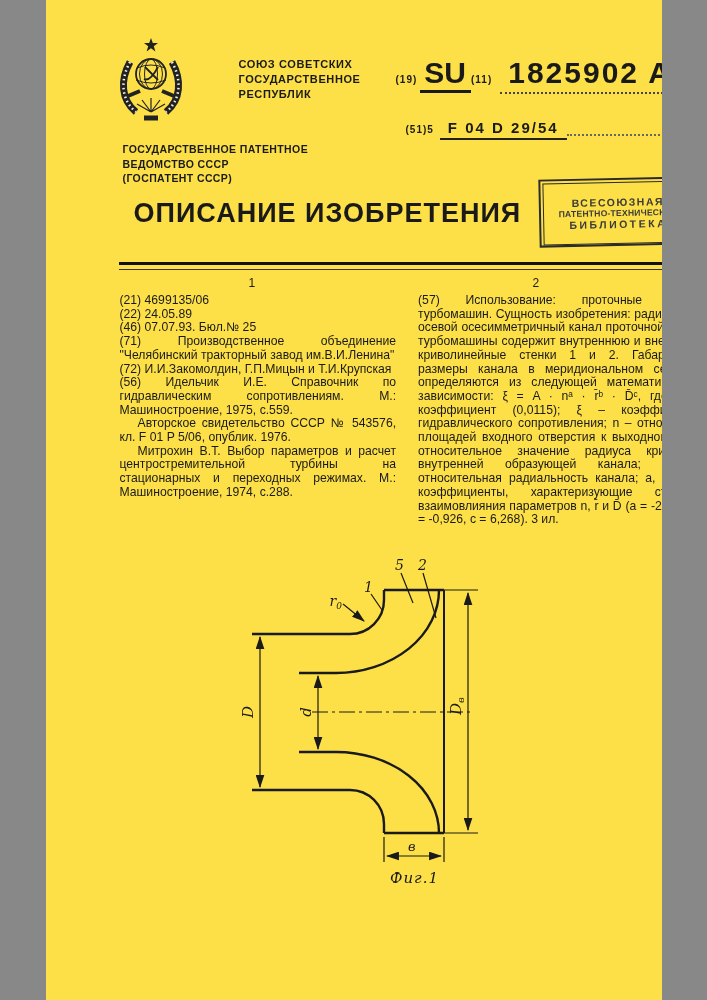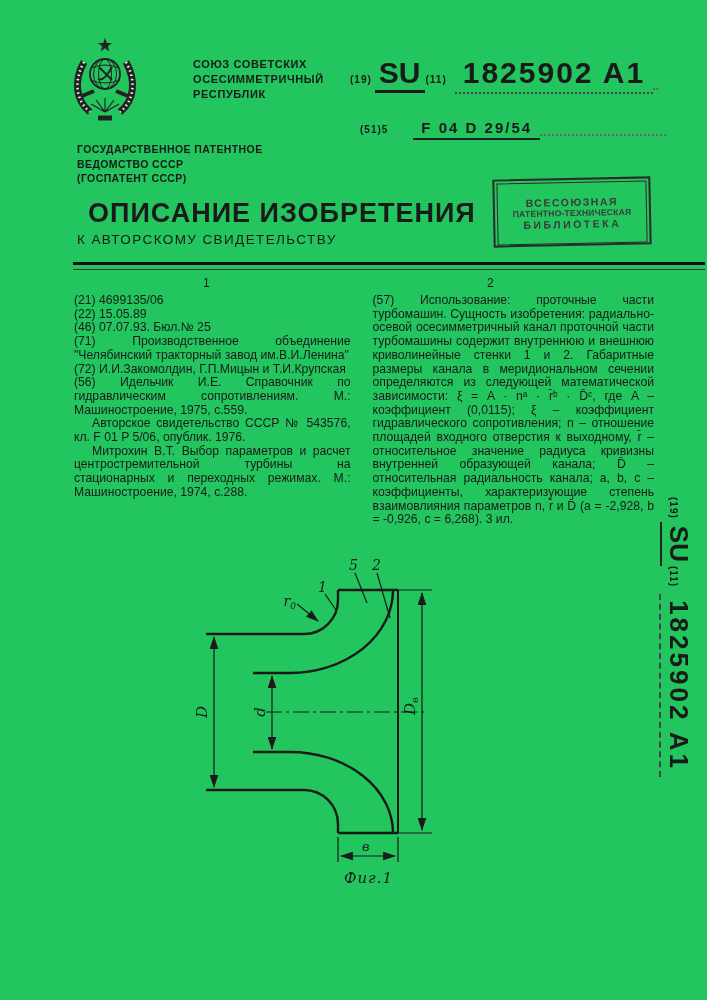--- a/index.html
+++ b/index.html
@@ -1,35 +1,35 @@
 <!DOCTYPE html>
 <html><head>
 <meta charset="utf-8">
 <title>SU 1825902 A1</title>
 <style>
   html,body{margin:0;padding:0;background:#888;}
   .page{
-    position:relative;width:707px;height:1000px;margin:0 auto;
-    background:#22c55e;color:#1a1a1a;overflow:hidden;
+    position:relative;width:616px;height:1000px;margin:0 auto;
+    background:#fde047;color:#1a1a1a;overflow:hidden;
     font-family:"Liberation Sans","DejaVu Sans",sans-serif;
   }
   
   .emblem{position:absolute;left:70px;top:36px;}
   .country{position:absolute;left:193px;top:57px;font-size:11px;font-weight:bold;
            letter-spacing:.6px;line-height:15px;}
   .office{position:absolute;left:77px;top:142px;font-size:10.5px;font-weight:bold;
           letter-spacing:.4px;line-height:14.5px;}
   .publine{position:absolute;left:350px;top:56px;width:306px;display:flex;align-items:baseline;white-space:nowrap;}
   .code-small{font-size:10px;font-weight:bold;letter-spacing:1px;}
   .su-big{font-size:30px;font-weight:bold;border-bottom:3px solid #1a1a1a;padding:0 5px 0 4px;margin-left:3px;}
   .num-big{font-size:30px;font-weight:bold;letter-spacing:2px;border-bottom:2px dotted #444;
            margin-left:8px;padding:0 8px 2px;}
   .ipcline{position:absolute;left:360px;top:119px;width:306px;display:flex;align-items:baseline;}
   .ipc-code{font-size:15px;font-weight:bold;letter-spacing:2px;border-bottom:2px solid #222;
-            margin-left:25px;padding:0 8px 2px;}
+            margin-left:6px;padding:0 8px 2px;}
   .fill-dots{flex:1;border-bottom:2px dotted #666;align-self:flex-end;margin-bottom:4px;height:0;}
   
   .stamp{position:absolute;left:493px;top:178px;width:150px;height:60px;border:2px solid #2b2b2b;
          padding:2px;transform:rotate(-1.2deg);}
   .stamp-inner{border:1.5px solid #2b2b2b;height:100%;display:flex;flex-direction:column;
                justify-content:center;text-align:center;color:#3b3b3b;}
   .stamp-l1{font-size:10.5px;font-weight:bold;letter-spacing:1.5px;}
   .stamp-l2{font-size:8.6px;font-weight:bold;letter-spacing:.2px;}
   .stamp-l3{font-size:10.5px;font-weight:bold;letter-spacing:2.5px;}
   
@@ -78,21 +78,21 @@
       <path d="M29 31 L42 44 M42 31 Q34 46 28 43" stroke-width="1.8"></path>
       <path d="M35 76 L35 62 M35 76 L26 64 M35 76 L44 64 M35 76 L21 68 M35 76 L49 68" stroke-width="1.2"></path>
       <path d="M12 60 L24 55" stroke-width="4"></path>
       <path d="M58 60 L46 55" stroke-width="4"></path>
       <path d="M28 82 L42 82" stroke-width="5"></path>
     </g>
   </svg>
 
   <div class="country">
     <div>СОЮЗ СОВЕТСКИХ</div>
-    <div>ОСЕСИММЕТРИЧНЫЙ</div>
+    <div>ГОСУДАРСТВЕННОЕ</div>
     <div>РЕСПУБЛИК</div>
   </div>
 
   <div class="publine">
     <span class="code-small">(19)</span>
     <span class="su-big">SU</span>
     <span class="code-small">(11)</span>
     <span class="num-big">1825902 A1</span>
     <span class="fill-dots"></span>
   </div>
@@ -111,30 +111,29 @@
 
   <div class="stamp">
     <div class="stamp-inner">
       <div class="stamp-l1">ВСЕСОЮЗНАЯ</div>
       <div class="stamp-l2">ПАТЕНТНО-ТЕХНИЧЕСКАЯ</div>
       <div class="stamp-l3">БИБЛИОТЕКА</div>
     </div>
   </div>
 
   <h1 class="doc-title">ОПИСАНИЕ ИЗОБРЕТЕНИЯ</h1>
-  <div class="doc-subtitle">К АВТОРСКОМУ СВИДЕТЕЛЬСТВУ</div>
 
   <div class="rule"></div>
   <div class="colnum c1">1</div>
   <div class="colnum c2">2</div>
 
   <div class="cols">
     <div class="col left">
       <p>(21) 4699135/06</p>
-      <p>(22) 15.05.89</p>
+      <p>(22) 24.05.89</p>
       <p>(46) 07.07.93. Бюл.№ 25</p>
       <p>(71) Производственное объединение "Челябинский тракторный завод им.В.И.Ленина"</p>
       <p>(72) И.И.Закомолдин, Г.П.Мицын и Т.И.Крупская</p>
       <p>(56) Идельчик И.Е. Справочник по гидравлическим сопротивлениям. М.: Машиностроение, 1975, с.559.</p>
       <p class="ind">Авторское свидетельство СССР № 543576, кл. F 01 P 5/06, опублик. 1976.</p>
       <p class="ind">Митрохин В.Т. Выбор параметров и расчет центростремительной турбины на стационарных и переходных режимах. М.: Машиностроение, 1974, с.288.</p>
     </div>
     <div class="col right">
       <p>(57) Использование: проточные части турбомашин. Сущность изобретения: радиально-осевой осесимметричный канал проточной части турбомашины содержит внутреннюю и внешнюю криволинейные стенки 1 и 2. Габаритные размеры канала в меридиональном сечении определяются из следующей математической зависимости: ξ = A · nᵃ · r̄ᵇ · D̄ᶜ, где A – коэффициент (0,0115); ξ – коэффициент гидравлического сопротивления; n – отношение площадей входного отверстия к выходному, r̄ – относительное значение радиуса кривизны внутренней образующей канала; D̄ – относительная радиальность канала; a, b, c – коэффициенты, характеризующие степень взаимовлияния параметров n, r̄ и D̄ (a = -2,928, b = -0,926, c = 6,268). 3 ил.</p>
     </div>

